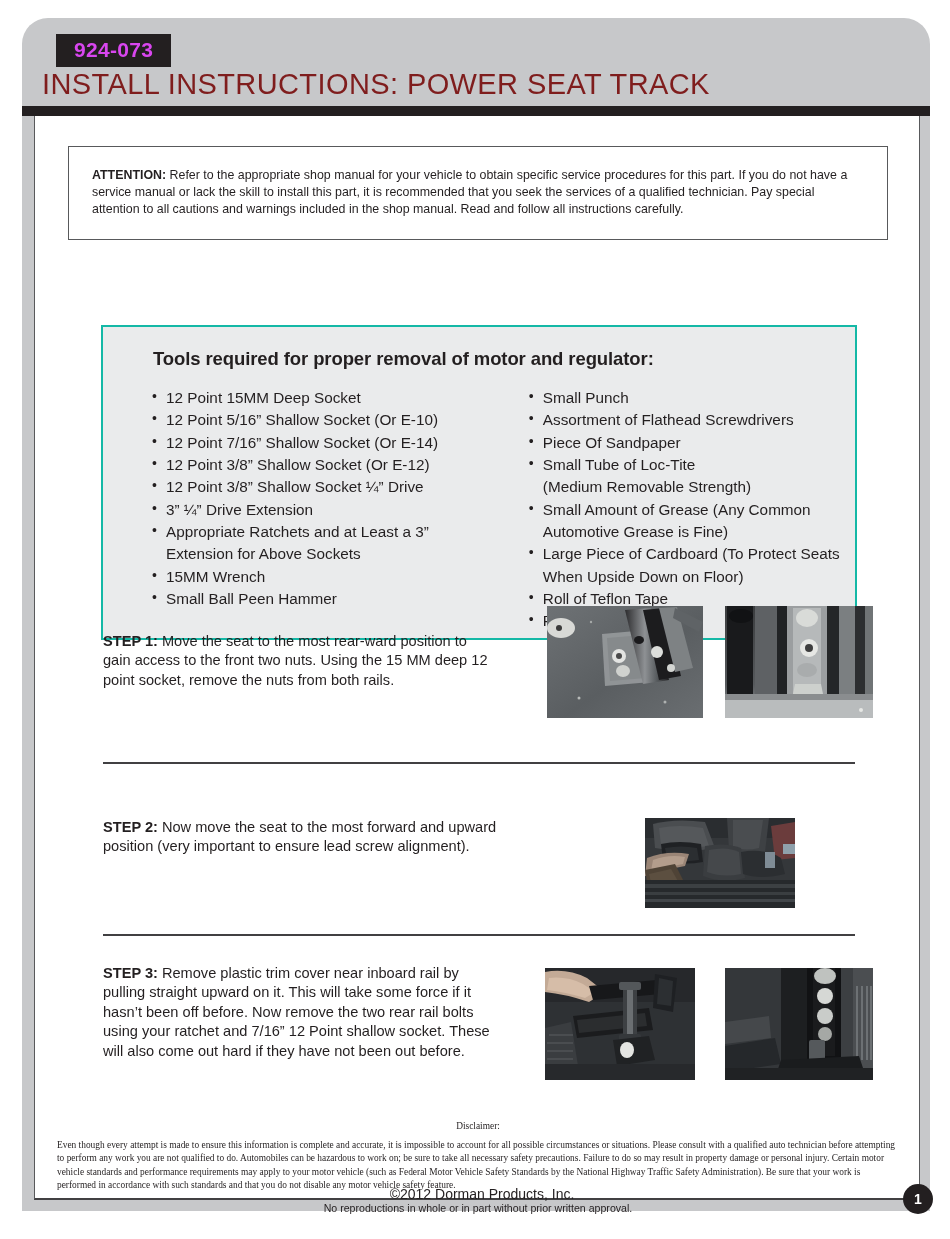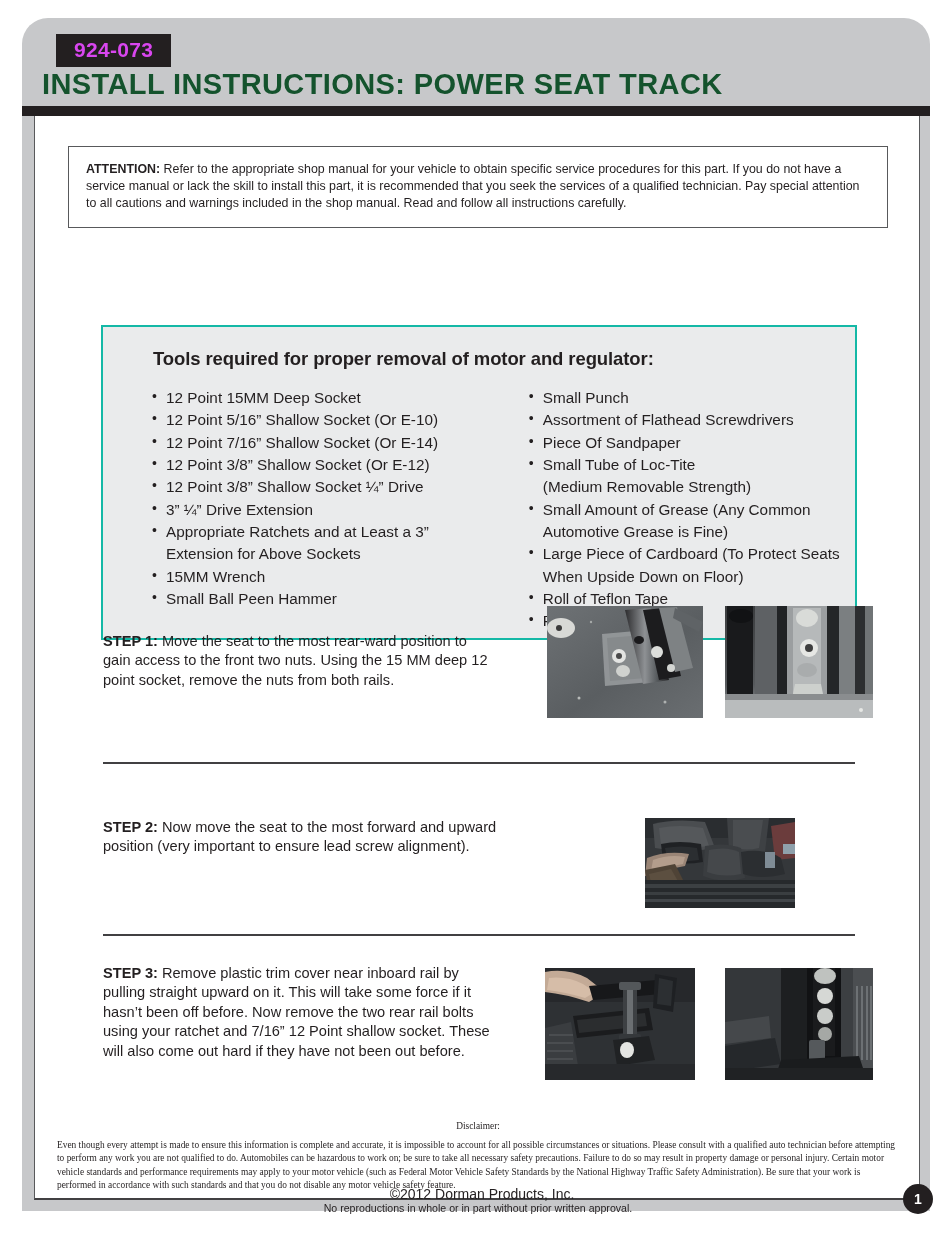--- a/index.html
+++ b/index.html
@@ -46,23 +46,23 @@
     font-size: 21px;
     letter-spacing: 0.3px;
     padding: 4px 18px 6px 18px;
     line-height: 1.1;
   }
   #header-title {
     position: absolute;
     left: 20px;
     top: 50px;
     font-size: 29px;
-    font-weight: bold;
+    font-weight: normal;
     letter-spacing: 0.4px;
-    color: #14532d;
+    color: #7f1d1d;
     white-space: nowrap;
   }
   #header-rule {
     position: absolute;
     left: 0;
     top: 88px;
     width: 908px;
     height: 10px;
     background: #231f20;
   }
@@ -85,21 +85,21 @@
   #attention-box {
     position: absolute;
     left: 33px;
     top: 30px;
     width: 820px;
     border: 1px solid #58595b;
     box-sizing: border-box;
     padding: 9px 12px 10px 12px;
   }
   #attention-box p {
-    margin: 5px;
+    margin: 11px;
     font-size: 12.4px;
     line-height: 1.38;
     text-align: left;
   }
   .attn-label { font-weight: bold; }
 
   
   #tools-box {
     position: absolute;
     left: 66px;

